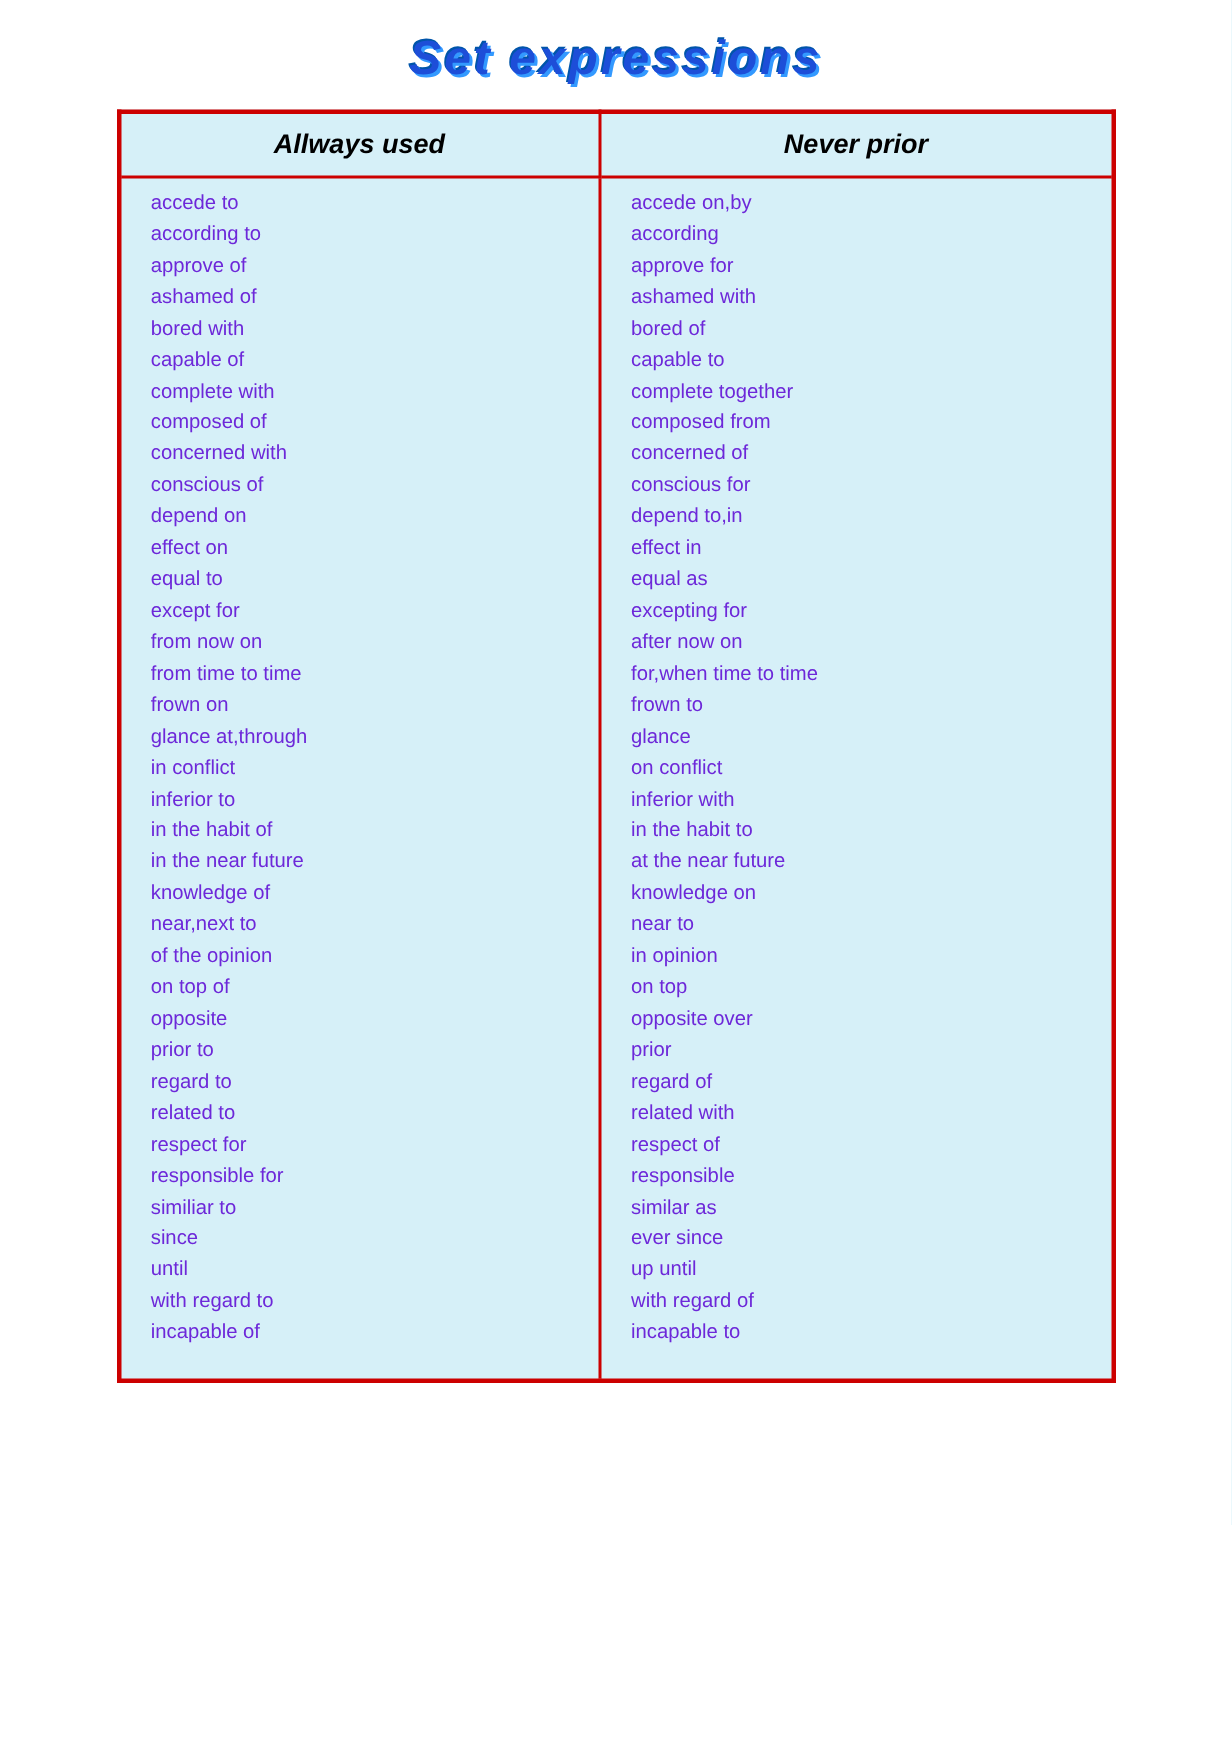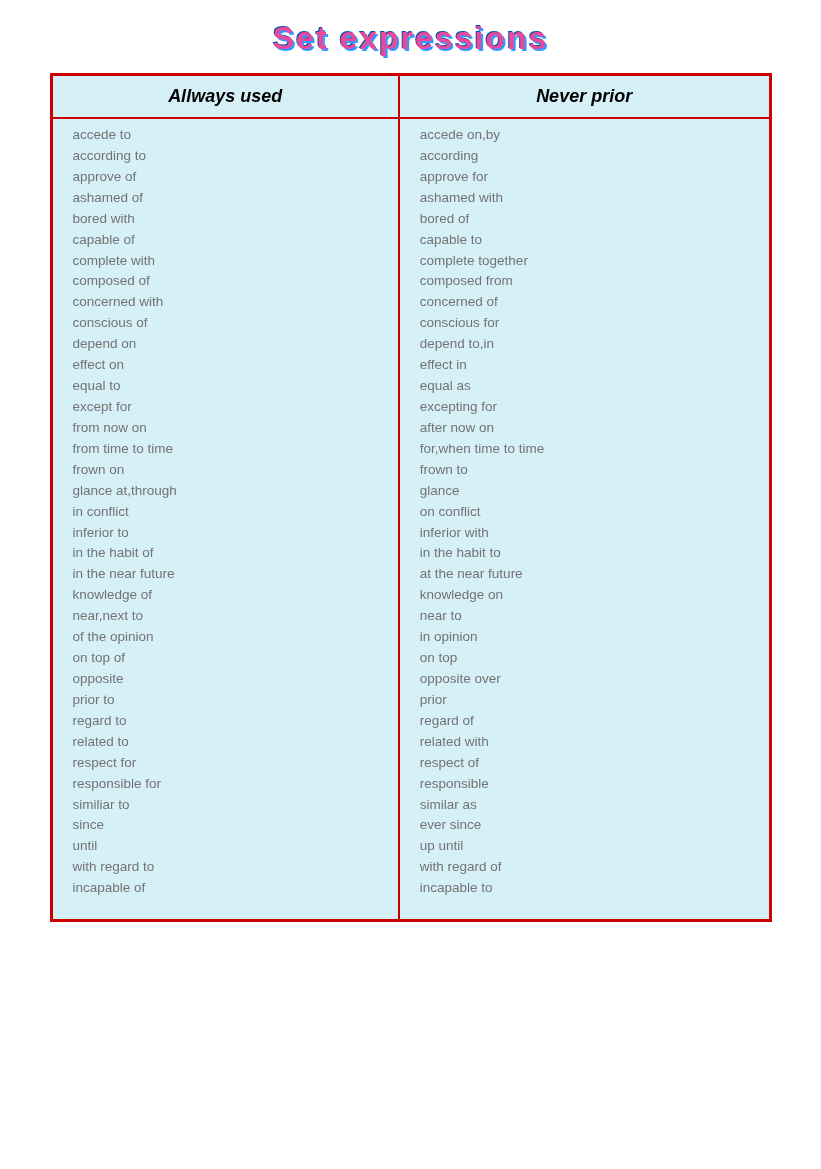--- a/index.html
+++ b/index.html
@@ -14,30 +14,31 @@
       min-height: 1169px;
     }
 
     #title-area {
       margin-bottom: 16px;
     }
 
     #title-text {
       font-size: 32px;
       font-weight: 900;
-      color: #ec4899;
+      font-style: italic;
+      color: #1d4ed8;
       text-shadow: 2px 2px 0 #3399ff, -1px -1px 0 #0055aa;
       letter-spacing: 2px;
       font-family: Arial Black, Arial, sans-serif;
     }
 
     #main-table {
       border: 3px solid #cc0000;
       border-collapse: collapse;
-      width: 722px;
+      width: 666px;
       background: #d6f0f8;
     }
 
     #main-table th {
       border: 2px solid #cc0000;
       padding: 10px 20px;
       font-style: italic;
       font-weight: bold;
       font-size: 18px;
       background: #d6f0f8;
@@ -45,21 +46,21 @@
       color: #000;
     }
 
     #main-table td {
       border: 2px solid #cc0000;
       padding: 6px 20px 20px 20px;
       vertical-align: top;
       background: #d6f0f8;
       font-size: 13.5px;
       line-height: 1.55;
-      color: #737373;
+      color: #6d28d9;
     }
 
     .col-content {
       white-space: pre-line;
       line-height: 1.55;
     }
   </style>
 </head>
 <body>
 

